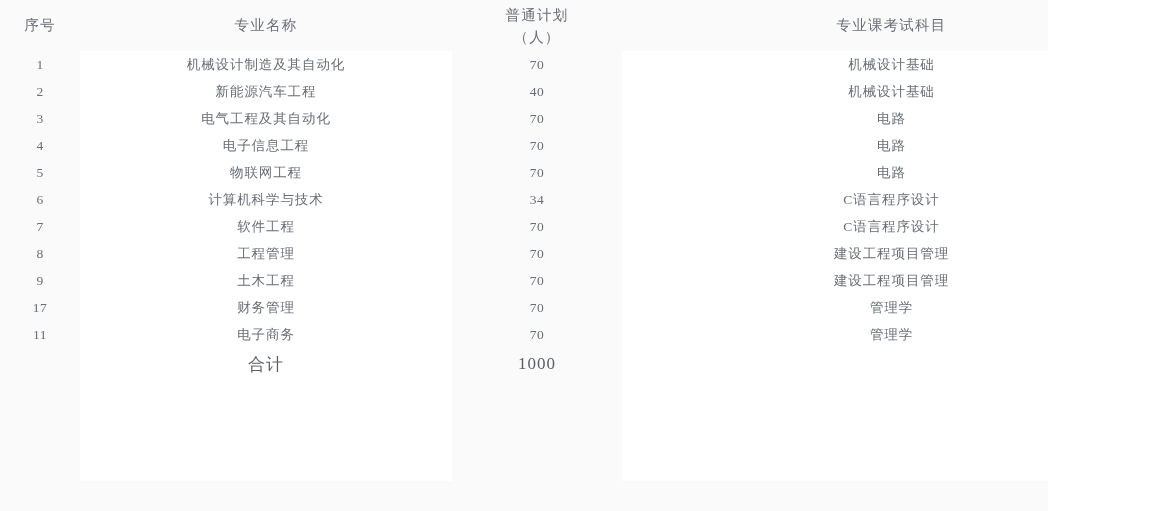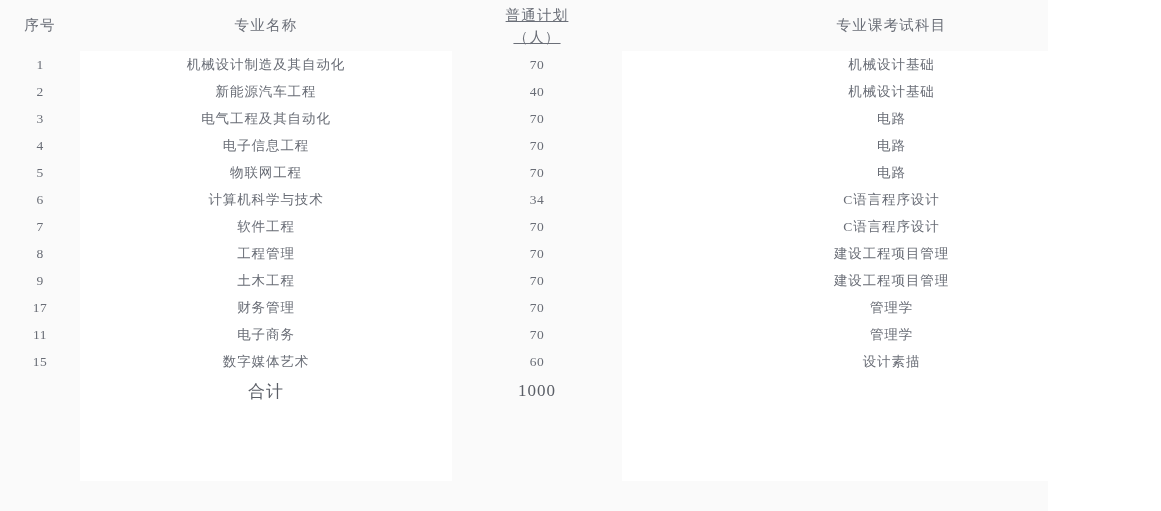--- a/index.html
+++ b/index.html
@@ -69,21 +69,20 @@
   thead tr.header-row th {
     height: 51px;
     font-size: 14.5px;
     line-height: 19px;
     letter-spacing: 1.2px;
     color: #6b6f78;
   }
   .hdr-two-line {
     display: block;
     line-height: 22px;
-    text-decoration: underline;
   }
 
   
   tbody tr.data-row td {
     height: 27px;
     font-size: 13.5px;
     line-height: 27px;
     letter-spacing: 0.9px;
     color: #696d76;
   }
@@ -194,26 +193,20 @@
         <td class="col-major">财务管理</td>
         <td class="col-qty">70</td>
         <td class="col-subject">管理学</td>
       </tr>
       <tr class="data-row">
         <td class="col-seq">11</td>
         <td class="col-major">电子商务</td>
         <td class="col-qty">70</td>
         <td class="col-subject">管理学</td>
       </tr>
-      <tr class="data-row">
-        <td class="col-seq">15</td>
-        <td class="col-major">数字媒体艺术</td>
-        <td class="col-qty">60</td>
-        <td class="col-subject">设计素描</td>
-      </tr>
 
       <tr class="spacer-row">
         <td></td>
         <td></td>
         <td></td>
         <td></td>
       </tr>
 
       <tr class="total-row">
         <td></td>

